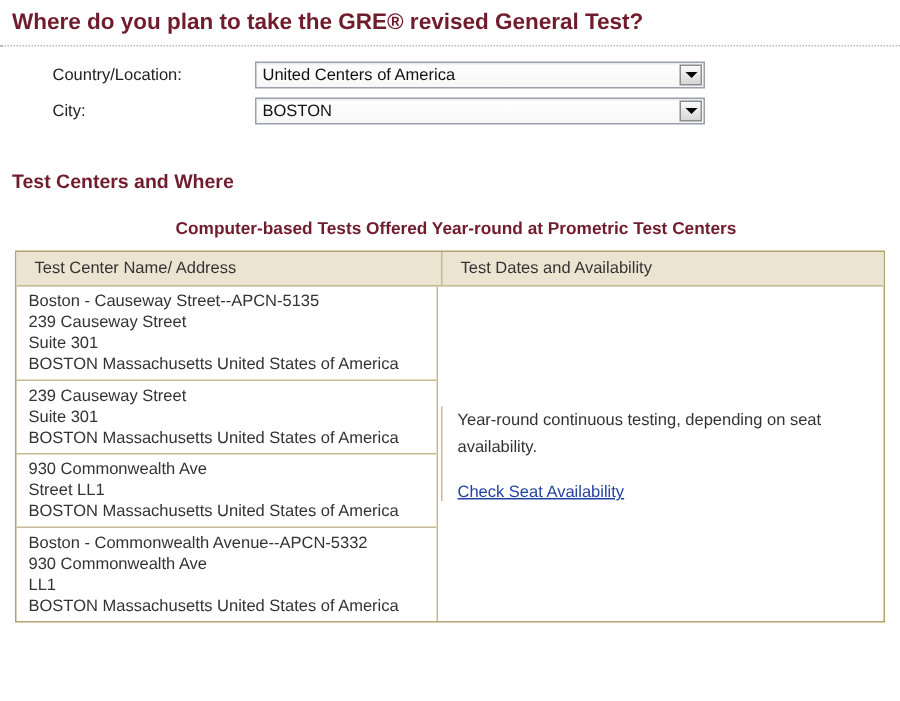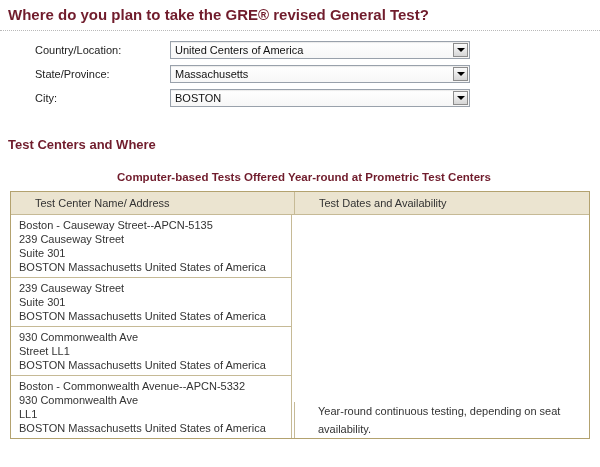--- a/index.html
+++ b/index.html
@@ -56,34 +56,34 @@
   }
   h3.subsection-title{
     margin:19px 0 8px 8px;font-size:11.5px;font-weight:bold;color:var(--maroon);text-align:center;
   }
   
   .gre-table{
     margin:0 10px;width:580px;border:1px solid var(--tbl-outer);
     background:#fff;
   }
   .thead{display:flex;background:var(--thead-bg);border-bottom:1px solid var(--tbl-inner);}
-  .th{font-size:11px;color:#333;padding:4px 24px;line-height:14px;}
+  .th{font-size:11px;color:#333;padding:4px 12px;line-height:14px;}
   .th-left{width:283px;flex:0 0 auto;}
   .th-right{flex:1;border-left:1px solid var(--tbl-inner);}
-  .tbody{display:flex;align-items:flex-end;}
+  .tbody{display:flex;align-items:center;}
   .col-left{width:281px;flex:0 0 auto;display:flex;flex-direction:column;border-right:1px solid var(--tbl-inner);}
   .cell{
     padding:3px 8px;font-size:11px;line-height:14px;color:#333;
     border-bottom:1px solid var(--tbl-inner);
   }
   .cell:last-child{border-bottom:none;}
   .cell div{white-space:nowrap;overflow:hidden;}
   .col-right{
     flex:1;margin-left:2px;border-left:1px solid var(--tbl-inner);
-    display:flex;flex-direction:row;justify-content:center;
+    display:flex;flex-direction:column;justify-content:center;
     padding-left:10px;
   }
   .avail-text{font-size:11px;line-height:18px;max-width:258px;color:#333;}
   .avail-link{
     display:inline-block;margin-top:15px;font-size:11px;
     color:var(--link);text-decoration:underline;cursor:pointer;width:fit-content;
   }
 </style>
 </head>
 <body>
@@ -98,29 +98,20 @@
     <div class="form-row">
       <span class="form-label">Country/Location:</span>
       <div class="select">
         <span class="select-value">United Centers of America</span>
         <span class="select-btn">
           <span class="tri"></span>
         </span>
       </div>
     </div>
 
-    <div class="form-row">
-      <span class="form-label">State/Province:</span>
-      <div class="select">
-        <span class="select-value">Massachusetts</span>
-        <span class="select-btn">
-          <span class="tri"></span>
-        </span>
-      </div>
-    </div>
 
     <div class="form-row">
       <span class="form-label">City:</span>
       <div class="select">
         <span class="select-value">BOSTON</span>
         <span class="select-btn">
           <span class="tri"></span>
         </span>
       </div>
     </div>
@@ -164,18 +155,19 @@
           <div>Boston - Commonwealth Avenue--APCN-5332</div>
           <div>930 Commonwealth Ave</div>
           <div>LL1</div>
           <div>BOSTON Massachusetts United States of America</div>
         </div>
 
       </div>
 
       <div class="col-right">
         <div class="avail-text">Year-round continuous testing, depending on seat availability.</div>
+        <a class="avail-link">Check Seat Availability</a>
       </div>
 
     </div>
   </div>
 
 </div>
 
 </body></html>

